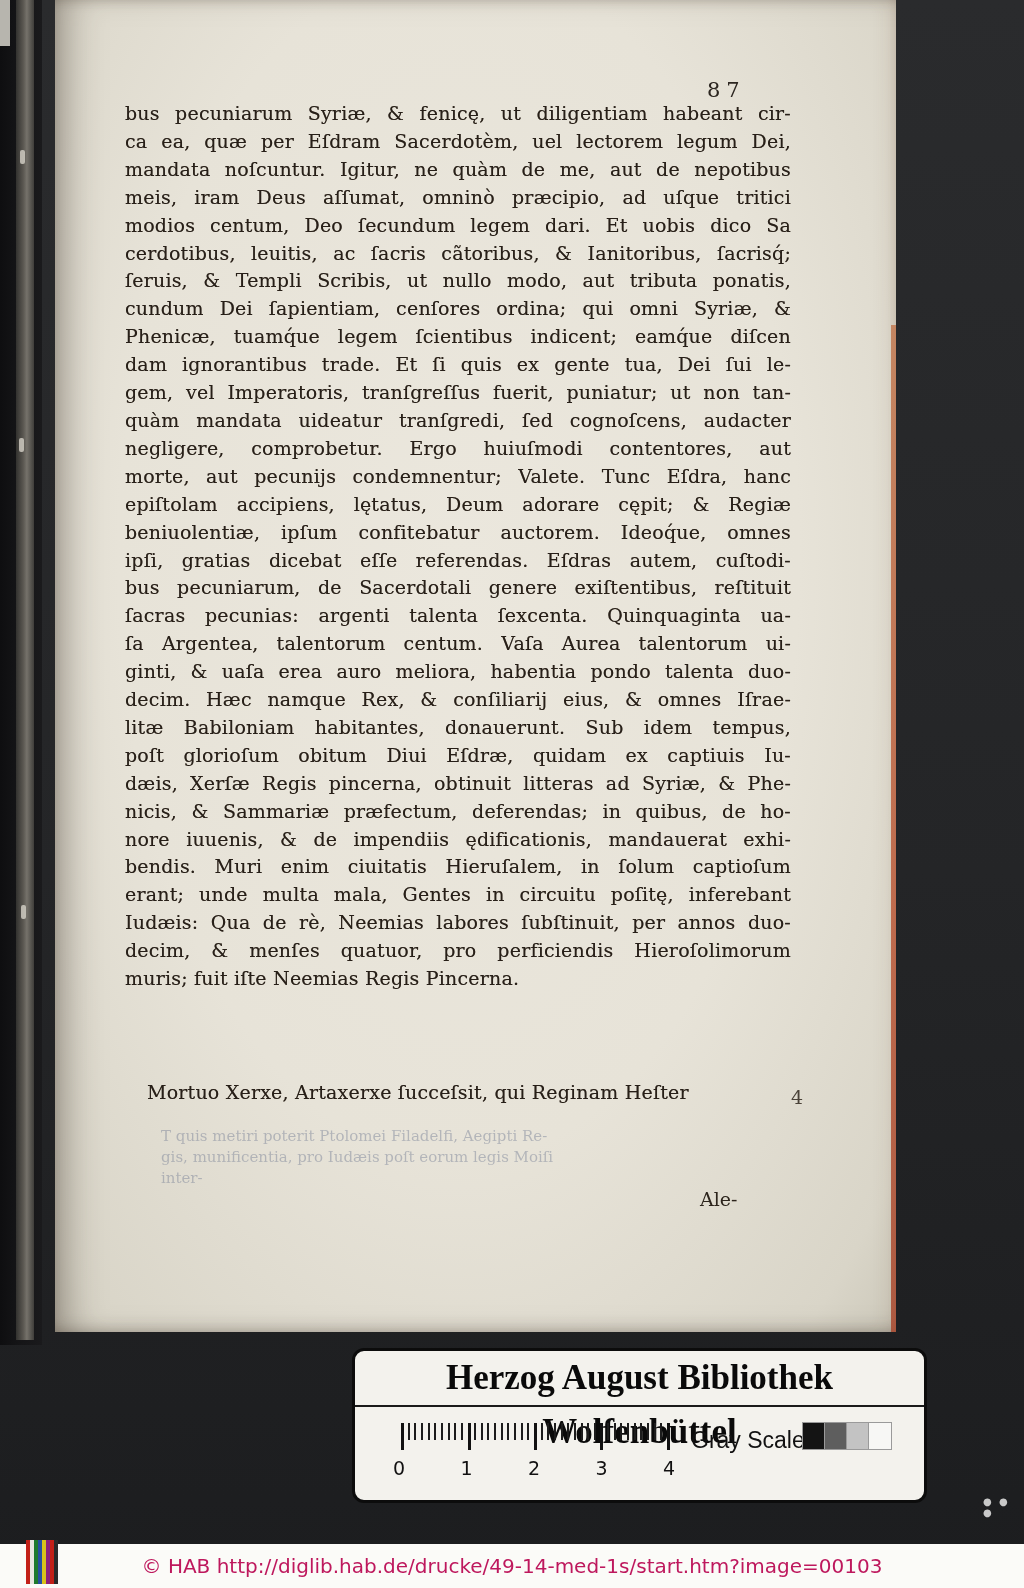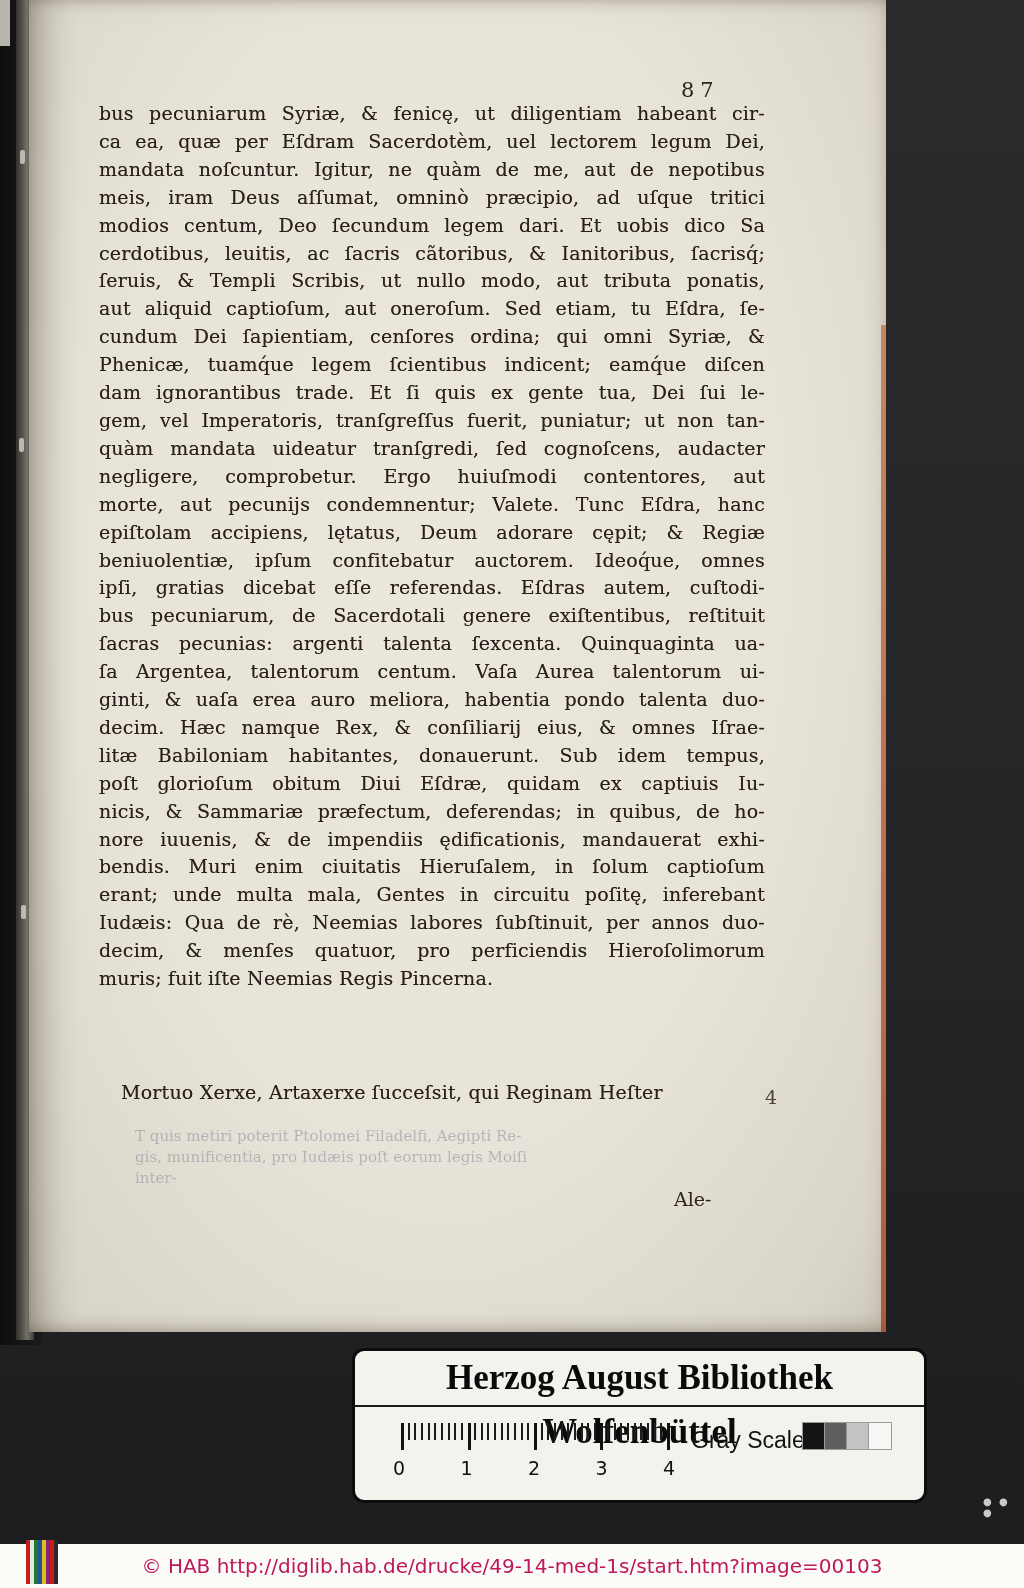--- a/index.html
+++ b/index.html
@@ -7,26 +7,26 @@
          background:linear-gradient(180deg,#2a2b2d 0%,#242527 55%,#1c1d1f 100%);
          font-family:"DejaVu Serif", serif;}
   
   .gutter{position:absolute;left:0;top:0;width:42px;height:1345px;
           background:linear-gradient(90deg,#0e0e10 0%,#141416 40%,#1a1a1c 100%);}
   .page-edges{position:absolute;left:16px;top:0;width:18px;height:1340px;
           background:linear-gradient(90deg,#3a3935,#6b675f 40%,#8d897f 60%,#4a4843);opacity:.8;}
   .thread{position:absolute;width:5px;height:14px;background:#d6d2c8;border-radius:2px;opacity:.8;}
   .corner-patch{position:absolute;left:0;top:0;width:10px;height:46px;background:#b7b5ae;}
   
-  .page{position:absolute;left:29px;top:0;width:841px;height:1332px;
+  .page{position:absolute;left:55px;top:0;width:841px;height:1332px;
         background:radial-gradient(ellipse at 48% 42%, #ebe7dd 0%, #e7e3d8 55%, #d9d5c8 90%, #ccc8ba 100%);
         box-shadow: inset 28px 0 40px -22px rgba(55,45,35,.5),
                     inset -14px 0 26px -18px rgba(110,70,45,.30),
                     inset 0 -10px 18px -12px rgba(70,60,50,.45),
-                    inset 0 8px 14px -10px rgba(70,60,50,.35); padding-left: 16px;}
+                    inset 0 8px 14px -10px rgba(70,60,50,.35);}
   .fore-edge{position:absolute;right:0;top:325px;width:5px;height:1007px;
         background:linear-gradient(180deg,#c27a52,#bb5a3a 60%,#a9492f);opacity:.85;}
   .page-number{position:absolute;left:652px;top:78px;font-size:21px;letter-spacing:6px;color:#2c2620;}
   .body-text{position:absolute;left:70px;top:100px;width:666px;
         font-size:19px;line-height:27.9px;color:#271f18;letter-spacing:.2px;
         text-shadow:0 0 .6px rgba(45,32,20,.55);}
   .line{text-align:justify;text-align-last:justify;overflow:hidden;white-space:nowrap;}
   .line.short{text-align-last:left;}
   .closing{position:absolute;left:70px;top:1078px;width:666px;
         font-size:19px;line-height:28px;color:#271f18;letter-spacing:.2px;
@@ -80,38 +80,38 @@
     <div class="page-number">87</div>
 
     <div class="body-text">
         <div class="line">bus pecuniarum Syriæ, &amp; fenicę, ut diligentiam habeant cir-</div>
         <div class="line">ca ea, quæ per Eſdram Sacerdotèm, uel lectorem legum Dei,</div>
         <div class="line">mandata noſcuntur. Igitur, ne quàm de me, aut de nepotibus</div>
         <div class="line">meis, iram Deus aſſumat, omninò præcipio, ad uſque tritici</div>
         <div class="line">modios centum, Deo ſecundum legem dari. Et uobis dico Sa</div>
         <div class="line">cerdotibus, leuitis, ac ſacris cãtoribus, &amp; Ianitoribus, ſacrisq́;</div>
         <div class="line">ſeruis, &amp; Templi Scribis, ut nullo modo, aut tributa ponatis,</div>
-        <div class="line">aut aliquid captioſum, aut oneroſum. Sed etiam, tu Eſdra, ſe-</div>
         <div class="line">cundum Dei ſapientiam, cenſores ordina; qui omni Syriæ, &amp;</div>
         <div class="line">Phenicæ, tuamq́ue legem ſcientibus indicent; eamq́ue diſcen</div>
         <div class="line">dam ignorantibus trade. Et ſi quis ex gente tua, Dei ſui le-</div>
         <div class="line">gem, vel Imperatoris, tranſgreſſus fuerit, puniatur; ut non tan-</div>
         <div class="line">quàm mandata uideatur tranſgredi, ſed cognoſcens, audacter</div>
         <div class="line">negligere, comprobetur. Ergo huiuſmodi contentores, aut</div>
         <div class="line">morte, aut pecunijs condemnentur; Valete. Tunc Eſdra, hanc</div>
         <div class="line">epiſtolam accipiens, lętatus, Deum adorare cępit; &amp; Regiæ</div>
         <div class="line">beniuolentiæ, ipſum confitebatur auctorem. Ideoq́ue, omnes</div>
         <div class="line">ipſi, gratias dicebat eſſe referendas. Eſdras autem, cuſtodi-</div>
         <div class="line">bus pecuniarum, de Sacerdotali genere exiſtentibus, reſtituit</div>
         <div class="line">ſacras pecunias: argenti talenta ſexcenta. Quinquaginta ua-</div>
         <div class="line">ſa Argentea, talentorum centum. Vaſa Aurea talentorum ui-</div>
         <div class="line">ginti, &amp; uaſa erea auro meliora, habentia pondo talenta duo-</div>
         <div class="line">decim. Hæc namque Rex, &amp; conſiliarij eius, &amp; omnes Iſrae-</div>
         <div class="line">litæ Babiloniam habitantes, donauerunt. Sub idem tempus,</div>
         <div class="line">poſt glorioſum obitum Diui Eſdræ, quidam ex captiuis Iu-</div>
+        <div class="line">dæis, Xerſæ Regis pincerna, obtinuit litteras ad Syriæ, &amp; Phe-</div>
         <div class="line">nicis, &amp; Sammariæ præfectum, deferendas; in quibus, de ho-</div>
         <div class="line">nore iuuenis, &amp; de impendiis ędificationis, mandauerat exhi-</div>
         <div class="line">bendis. Muri enim ciuitatis Hieruſalem, in ſolum captioſum</div>
         <div class="line">erant; unde multa mala, Gentes in circuitu poſitę, inferebant</div>
         <div class="line">Iudæis: Qua de rè, Neemias labores ſubſtinuit, per annos duo-</div>
         <div class="line">decim, &amp; menſes quatuor, pro perficiendis Hieroſolimorum</div>
         <div class="line short">muris; fuit iſte Neemias Regis Pincerna.</div>
       </div>
 
     <div class="closing">

